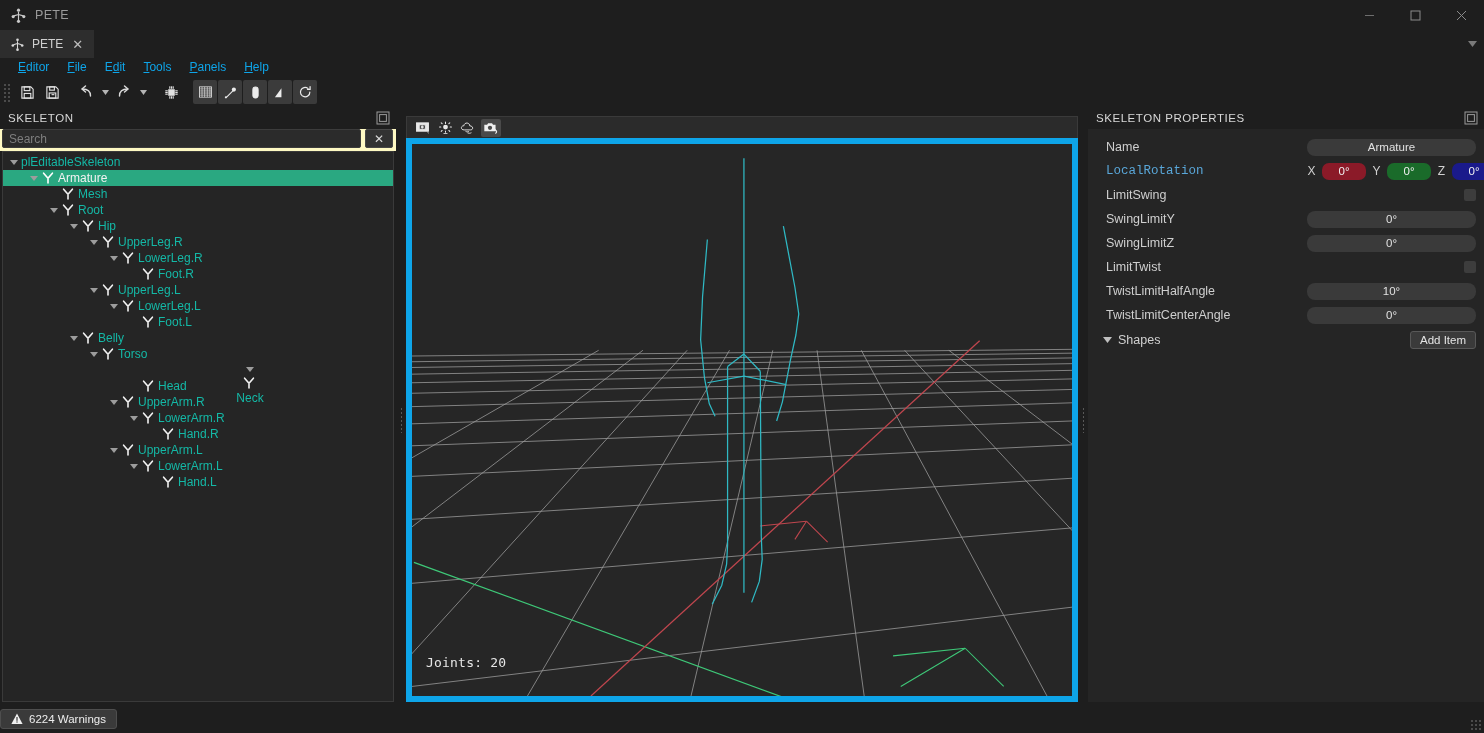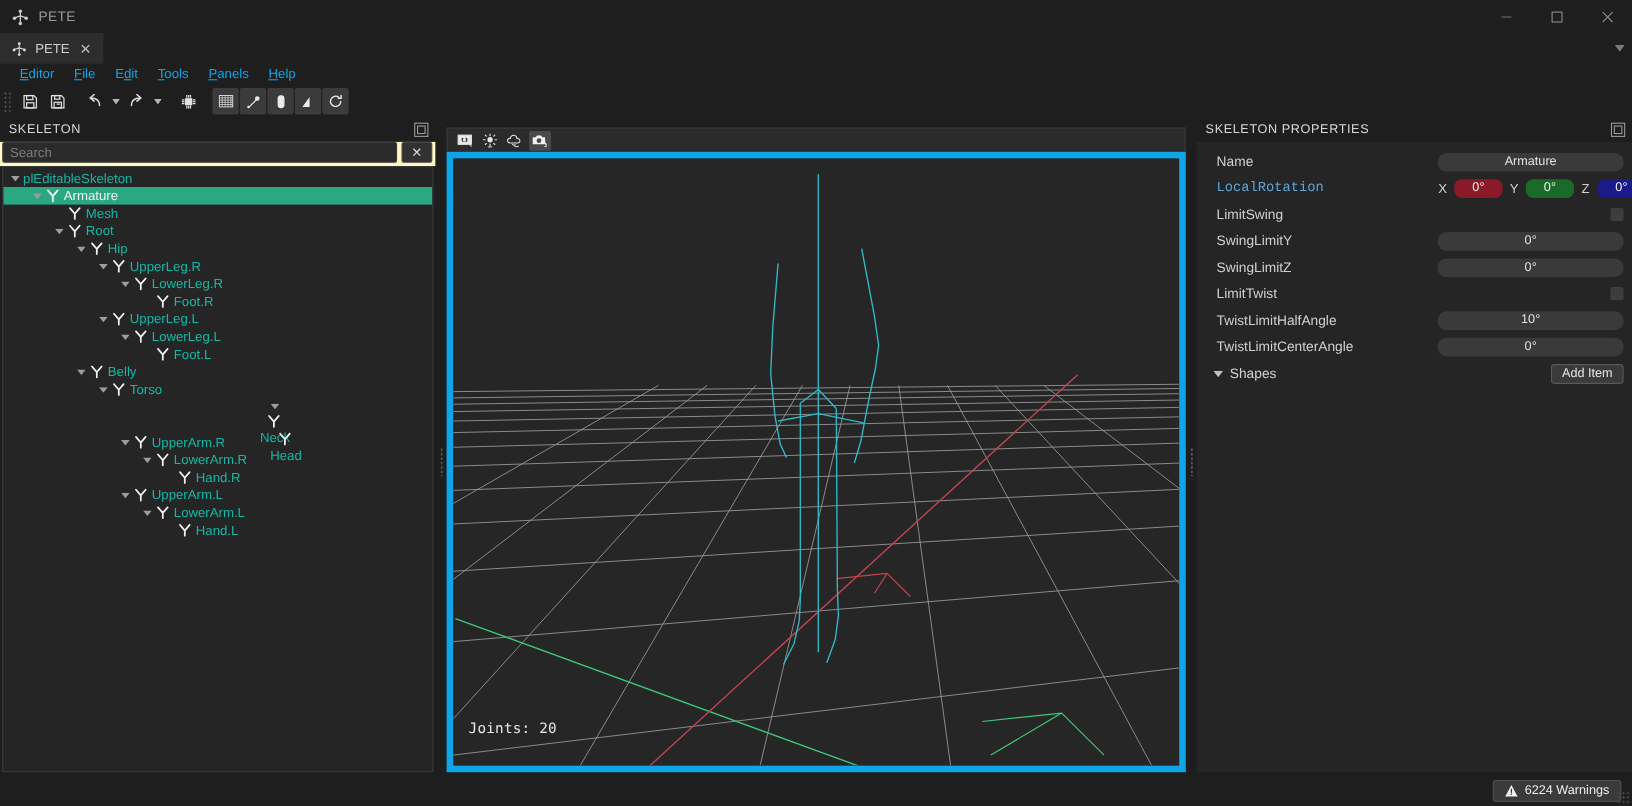--- a/index.html
+++ b/index.html
@@ -157,21 +157,21 @@
   .shapes-caret { width: 14px; display:flex; align-items:center; justify-content:center; color:#c0c0c0; }
   .shapes-label { font-size: 12.5px; color: #d0d0d0; margin-left: 4px; flex: 1; }
   .add-item-btn {
     height: 18px; padding: 0 9px; background: #3a3a3a; border: 1px solid #585858; border-radius: 3px;
     font-size: 11.5px; color: #e4e4e4; display:flex; align-items:center;
   }
 
   
   .statusbar {
     position: absolute; left:0; right:0; bottom:0; height: 29px; background: #1e1e1e;
-    display: flex; align-items: center; justify-content: flex-end; padding-right: 10px;
+    display: flex; align-items: center; padding-right: 10px;
   }
   .warn-btn {
     display:flex; align-items:center; gap:6px; height: 20px; padding: 0 10px;
     background: #3a3a3a; border: 1px solid #4e4e4e; border-radius: 3px;
     font-size: 11.5px; color: #ededed;
   }
   .warn-icon { width: 12px; height: 12px; display:block; }
   .resize-grip {
     position:absolute; right: 2px; bottom: 2px; width: 12px; height: 12px;
     background-image: radial-gradient(#4b4b4b 1px, transparent 1.1px);
@@ -520,21 +520,21 @@
                 <path d="M0 0 L8 0 L4 5 Z"></path>
               </svg>
             </span>
             <span style="color: rgb(242, 242, 242); display: flex;">
               <svg class="bone-icon" viewBox="0 0 14 14" fill="none" stroke="currentColor" stroke-width="1.6" stroke-linecap="round">
                 <path d="M2.6 2.2 L7 7.3 L11.4 2.2 M7 7.3 L7 12"></path>
               </svg>
             </span>
             <span class="tree-label">Neck</span>
           </div>
-          <div class="tree-row" style="padding-left: 124px; flex-direction: column;">
+          <div class="tree-row" style="padding-left: 124px;">
             <span class="tw"></span>
             <span style="color: rgb(242, 242, 242); display: flex;">
               <svg class="bone-icon" viewBox="0 0 14 14" fill="none" stroke="currentColor" stroke-width="1.6" stroke-linecap="round">
                 <path d="M2.6 2.2 L7 7.3 L11.4 2.2 M7 7.3 L7 12"></path>
               </svg>
             </span>
             <span class="tree-label">Head</span>
           </div>
           <div class="tree-row" style="padding-left: 104px;">
             <span class="tw">

